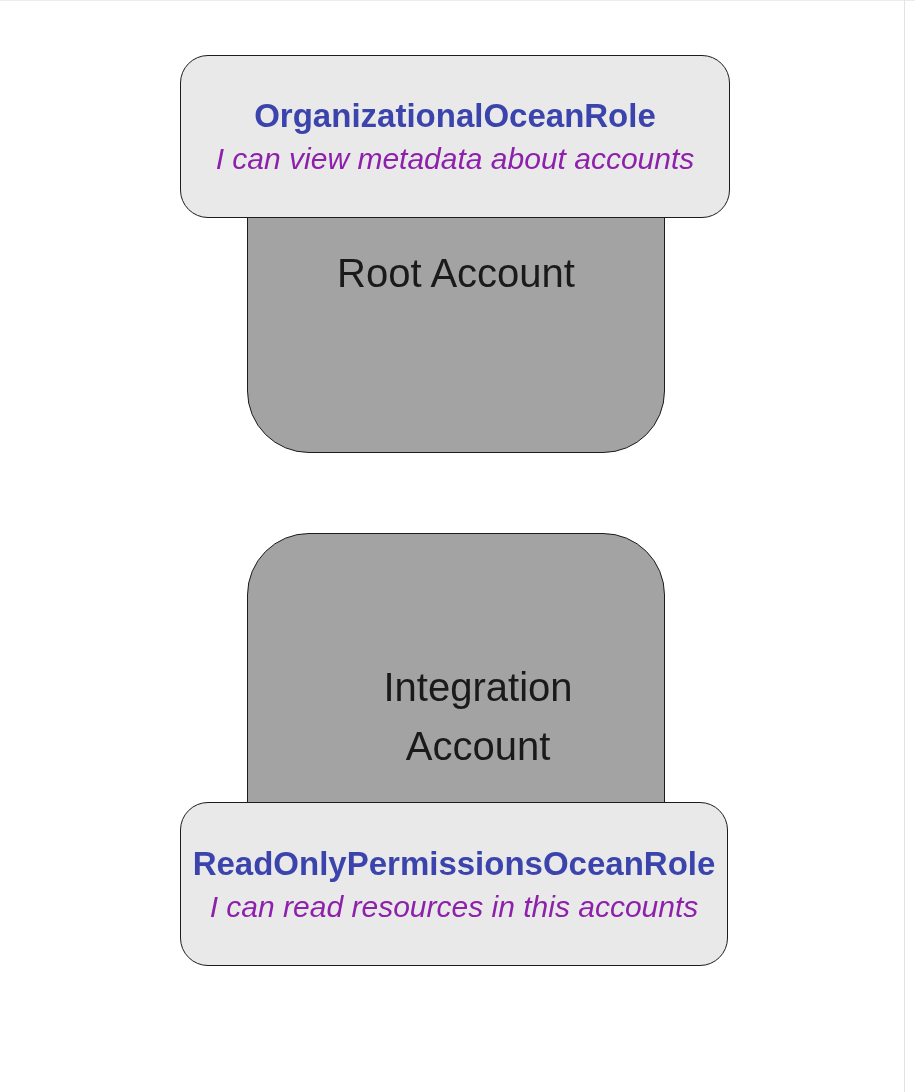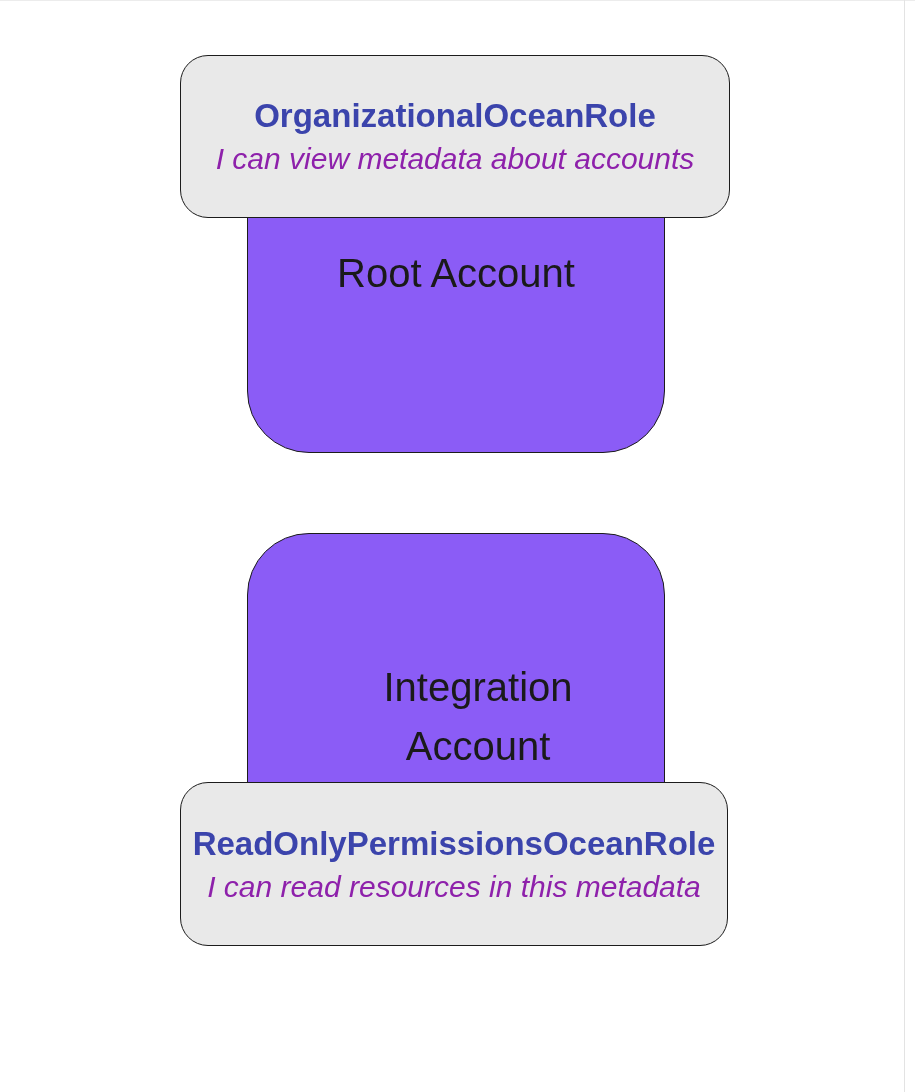--- a/index.html
+++ b/index.html
@@ -27,21 +27,21 @@
   .edge-right {
     position: absolute;
     left: 904px; top: 0;
     width: 1px; height: 1092px;
     background: #e3e3e3;
   }
 
   
   .account-node {
     position: absolute;
-    background: #8b5cf6;
+    background: #a3a3a3;
     border: 1.5px solid var(--node-border, #1c1c1c);
     border-radius: 62px;
     box-sizing: border-box;
     display: flex;
     align-items: center;
     justify-content: center;
     z-index: 1;
   }
   .account-node.root    { left: 247px; top:  93px; width: 418px; height: 360px; }
   .account-node.integration { left: 247px; top: 533px; width: 418px; height: 368px; padding-left: 44px; }
@@ -60,21 +60,21 @@
     border: 1.5px solid var(--node-border, #1c1c1c);
     border-radius: 28px;
     box-sizing: border-box;
     display: flex;
     flex-direction: column;
     align-items: center;
     justify-content: center;
     z-index: 2;
   }
   .role-node.top-role    { left: 180px; top:  55px; width: 550px; height: 163px; }
-  .role-node.bottom-role { left: 180px; top: 782px; width: 548px; height: 164px; }
+  .role-node.bottom-role { left: 180px; top: 802px; width: 548px; height: 164px; }
   .role-name {
     font-size: 33px;
     line-height: 44px;
     font-weight: bold;
     color: var(--role-name-color, #3b44ac);
     text-align: center;
     white-space: nowrap;
   }
   .role-desc {
     font-size: 30px;
@@ -100,16 +100,16 @@
     <div class="role-name">OrganizationalOceanRole</div>
     <div class="role-desc">I can view metadata about accounts</div>
   </div>
 
   <div class="account-node integration">
     <div class="account-label">Integration Account</div>
   </div>
 
   <div class="role-node bottom-role">
     <div class="role-name">ReadOnlyPermissionsOceanRole</div>
-    <div class="role-desc">I can read resources in this metadata</div>
+    <div class="role-desc">I can read resources in this accounts</div>
   </div>
 
 </div>
 
 </body></html>

